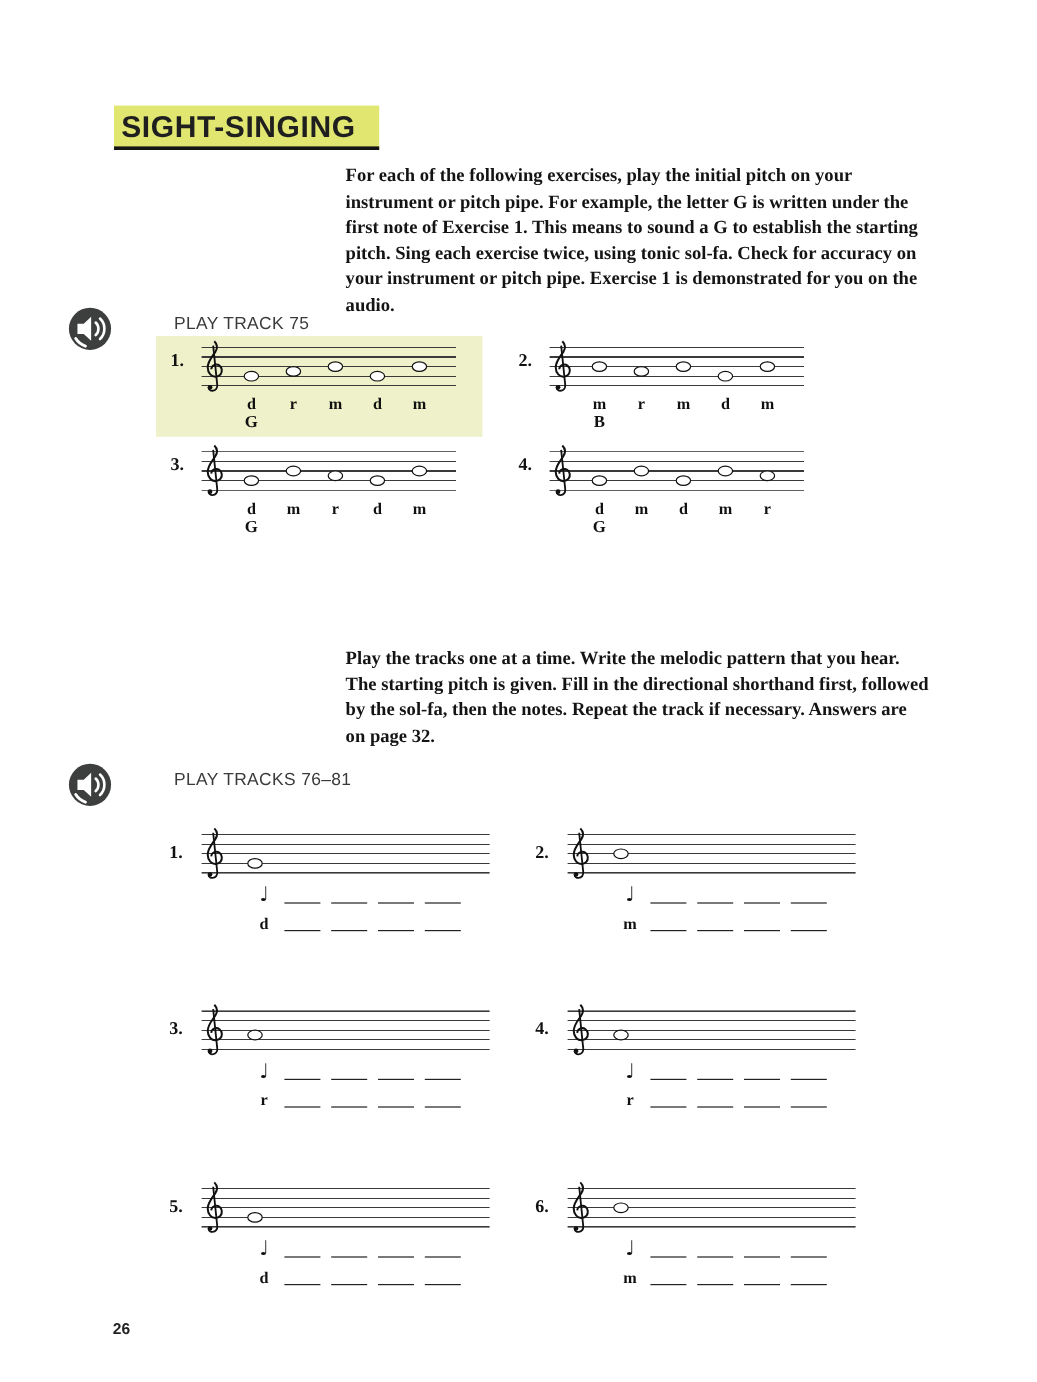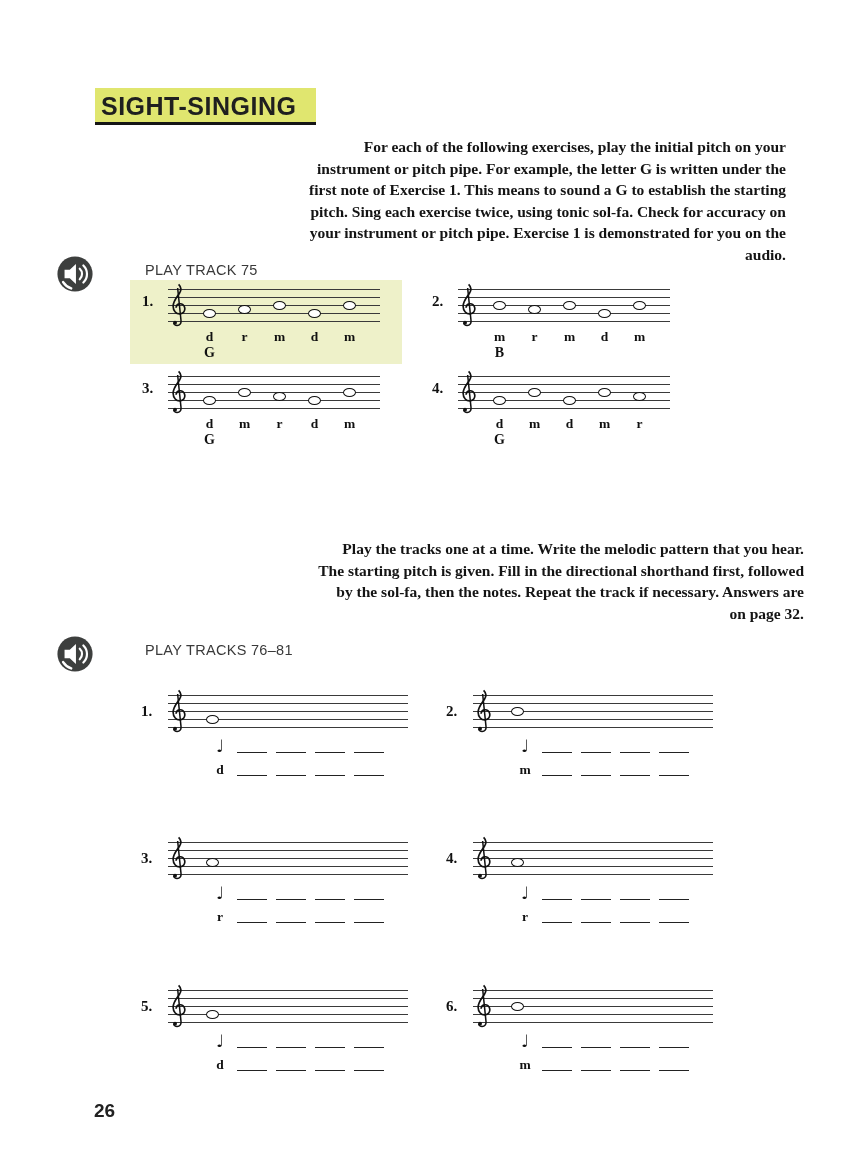--- a/index.html
+++ b/index.html
@@ -14,24 +14,24 @@
     font-family:"Liberation Sans",sans-serif;font-weight:bold;
     font-size:25px;line-height:1;letter-spacing:.5px;color:#1f1f1f;
     background:#e0e66f;padding:6px 20px 3px 6px;
     border-bottom:3px solid #151515;
   }
   #ss-heading{left:95px;top:88px;}
   #dict-heading{left:95px;top:538px;}
   
   .intro{
     position:absolute;margin:0;font-weight:bold;
-    font-size:15.5px;line-height:21.5px;color:#141414;text-align:right;
+    font-size:15.5px;line-height:21.5px;color:#141414;text-align:left;
   }
   #ss-intro{left:288px;top:136px;width:498px;}
-  #dict-intro{left:288px;top:538px;width:486px;margin-left:30px;}
+  #dict-intro{left:288px;top:538px;width:486px;}
   
   .speaker{position:absolute;width:38px;height:38px;}
   #speaker-1{left:56px;top:255px;}
   #speaker-2{left:56px;top:635px;}
   .speaker svg{width:100%;height:100%;display:block;}
   .play-label{
     position:absolute;font-family:"Liberation Sans",sans-serif;font-weight:normal;
     font-size:14.5px;color:#3a3a3a;letter-spacing:.3px;
   }
   #play-1{left:145px;top:262px;}
@@ -72,21 +72,21 @@
   .dict-staff{width:240px;margin-top:10px;}
   .blank-row{display:flex;align-items:flex-end;gap:9px;margin:10px 0 0 44px;height:15px;}
   .blank-row.second{margin-top:8px;}
   .row-label{width:16px;text-align:center;flex:0 0 16px;}
   .glyph{font-family:"DejaVu Sans",sans-serif;font-size:17px;line-height:1;position:relative;top:2px;color:#111;}
   .solfa-label{font-weight:bold;font-size:13.5px;line-height:1;color:#111;}
   .blank{width:30px;height:13px;border-bottom:1.4px solid #222;flex:0 0 30px;}
   
   .page-num{
     position:absolute;left:94px;top:1100px;
-    font-family:"Liberation Sans",sans-serif;font-weight:bold;font-size:19px;color:#222;
+    font-family:"Liberation Sans",sans-serif;font-weight:bold;font-size:13px;color:#222;
   }
 </style>
 </head>
 <body>
 
 <svg width="0" height="0" style="position:absolute" aria-hidden="true">
   <defs>
     <symbol id="clef-sym" viewBox="0 0 26 64">
       <path d="M14.5 3 C18 6.5 18.5 11 15.5 15.5 C11.5 21.5 7 26 7 33 C7 39.5 11.5 44 16.5 43.5 C21 43 23.5 39.5 23 35.5 C22.5 31.5 19 29 15.5 29.8 C13 30.4 11.2 32.3 11 35" fill="none" stroke="#111" stroke-width="2.3"></path>
       <path d="M13.2 8 L17.8 52.5 C18.3 56.5 16 59.5 12.5 59.5 C9.8 59.5 8 57.8 8 55.8" fill="none" stroke="#111" stroke-width="2.1"></path>

